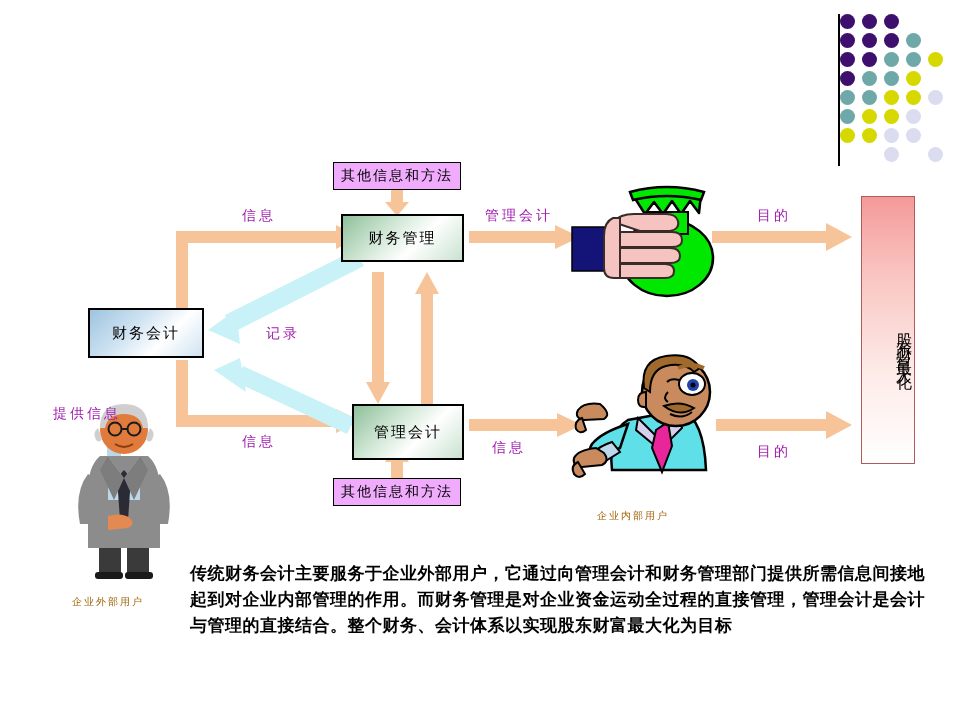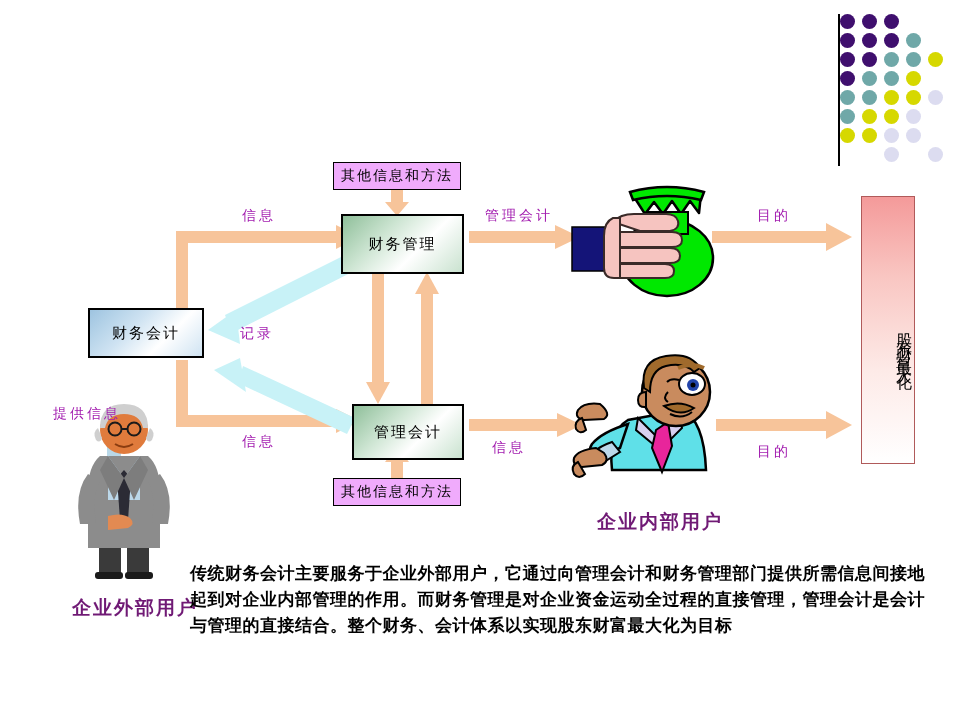--- a/index.html
+++ b/index.html
@@ -88,25 +88,24 @@
     position: absolute;
     font-family: "DejaVu Serif", "Liberation Serif", serif;
     font-size: 14px;
     color: #a21caf;
     letter-spacing: 3px;
     white-space: nowrap;
   }
   .cap {
     position: absolute;
     font-family: "DejaVu Serif", "Liberation Serif", serif;
-    font-size: 19px;
-    color: #701a75;
+    font-size: 10px;
+    color: #a16207;
     letter-spacing: 2px;
     white-space: nowrap;
-    font-weight: bold;
   }
 
   
   .obar { position: absolute; background: #f7c49a; }
 
   
   .svg-layer {
     position: absolute; left: 0; top: 0;
     width: 960px; height: 720px;
     pointer-events: none;
@@ -300,33 +299,33 @@
       <path d="M664,406 q16,-6 30,2 q-14,10 -30,-2 z" fill="#a06a2c" stroke="#000" stroke-width="2"></path>
 
       <path d="M670,414 q12,6 22,-2" stroke="#000" stroke-width="2" fill="none"></path>
 
       <path d="M668,392 q-6,6 0,10" stroke="#000" stroke-width="2" fill="none"></path>
     </g>
   </svg>
 
   <div class="box box-gray" style="left:333px; top:162px; width:128px; height:28px;">其他信息和方法</div>
 
-  <div class="box box-green" style="left:341px; top:214px; width:123px; height:60px;">财务管理</div>
+  <div class="box box-green" style="left:341px; top:214px; width:123px; height:48px;">财务管理</div>
 
   <div class="box box-green" style="left:352px; top:404px; width:112px; height:56px;">管理会计</div>
 
   <div class="box box-gray" style="left:333px; top:478px; width:128px; height:28px;">其他信息和方法</div>
 
   <div class="box box-blue" style="left:88px; top:308px; width:116px; height:50px;">财务会计</div>
 
   <div class="box box-goal" style="left:861px; top:196px; width:54px; height:268px;">股东财富最大化</div>
 
   <div class="lbl" style="left:242px; top:207px;">信息</div>
 
-  <div class="lbl" style="left:240px; top:325px;">记录</div>
+  <div class="lbl" style="left:240px; top:325px;padding-left:26px;">记录</div>
 
   <div class="lbl" style="left:242px; top:433px;">信息</div>
 
   <div class="lbl" style="left:485px; top:207px;">管理会计</div>
 
   <div class="lbl" style="left:492px; top:439px;">信息</div>
 
   <div class="lbl" style="left:757px; top:207px;">目的</div>
 
   <div class="lbl" style="left:757px; top:443px;">目的</div>

